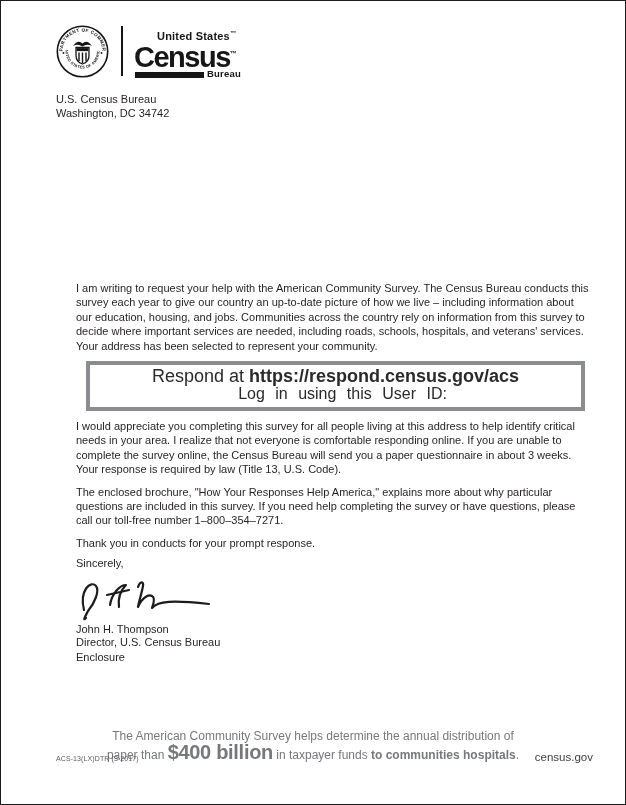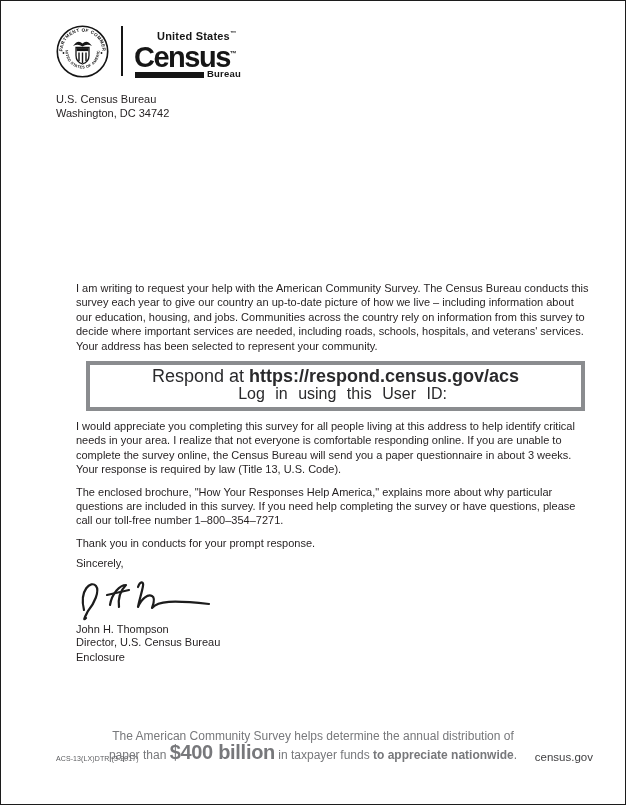--- a/index.html
+++ b/index.html
@@ -134,21 +134,21 @@
       <div>John H. Thompson</div>
       <div>Director, U.S. Census Bureau</div>
     </div>
 
     <p class="enclosure">Enclosure</p>
   </div>
 
   <div class="tagline">
     <div>The American Community Survey helps determine the annual distribution of</div>
     <div class="row2">
-      <span>paper than </span><span class="amount">$400 billion</span><span> in taxpayer funds </span><span class="bold">to appreciate nationwide</span><span>.</span>
+      <span>paper than </span><span class="amount">$400 billion</span><span> in taxpayer funds </span><span class="bold">to communities hospitals</span><span>.</span>
     </div>
   </div>
 
   <div class="footer">
     <div class="form-number">ACS-13(LX)DTR (3-2017)</div>
     <div class="site">census.gov</div>
   </div>
 
 </div>
 

